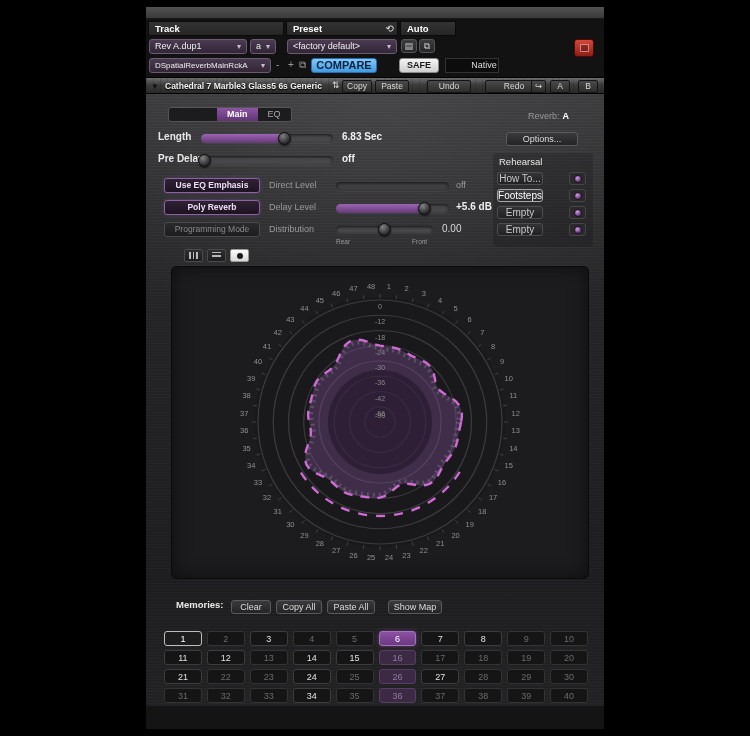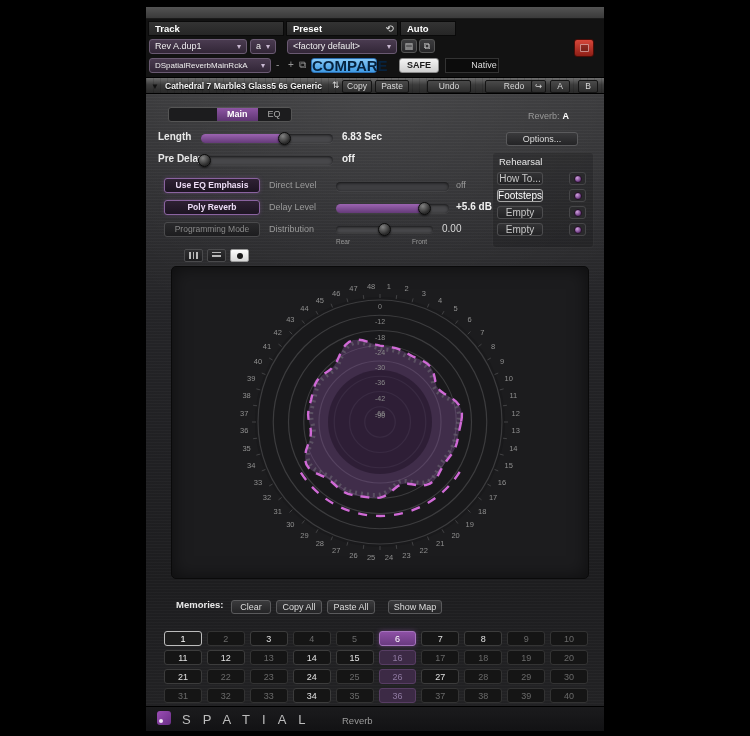--- a/index.html
+++ b/index.html
@@ -14,21 +14,21 @@
   
   .header { position:relative; height:58px; background:#121212; }
   .hcell { position:absolute; top:2px; height:15px; background:linear-gradient(180deg,#333,#262626); border:1px solid #0a0a0a; color:#fff; font-size:9.5px; font-weight:bold; line-height:13px; padding-left:6px; }
   .hcell-track { left:2px; width:136px; }
   .hcell-preset { left:140px; width:112px; }
   .hcell-auto { left:254px; width:56px; }
   .cycle-ic { position:absolute; right:3px; top:0; color:#ddd; font-weight:normal; font-size:10px; }
   .pbtn { position:absolute; height:15px; background:linear-gradient(180deg,#4a3b50,#322637); border:1px solid #6a5a72; border-radius:3px; color:#eee; font-size:9px; line-height:13px; padding:0 5px; display:flex; justify-content:space-between; align-items:center; }
   .pbtn .dd { color:#c9b9d2; font-size:8px; margin-left:4px; }
   .sqbtn { position:absolute; height:14px; background:linear-gradient(180deg,#3c3c3e,#272729); border:1px solid #555; border-radius:3px; color:#ccc; font-size:9px; text-align:center; line-height:12px; }
-  .compare { position:absolute; left:165px; top:39px; width:66px; height:15px; background:linear-gradient(180deg,#85c8f7,#409be4); border:1px solid #2a6db0; border-radius:3px; color:#07233f; font-size:15px; font-weight:bold; text-align:center; line-height:13px; }
+  .compare { position:absolute; left:165px; top:39px; width:66px; height:15px; background:linear-gradient(180deg,#85c8f7,#409be4); border:1px solid #2a6db0; border-radius:3px; color:#07233f; font-size:11px; font-weight:bold; text-align:center; line-height:13px; }
   .safe { position:absolute; left:253px; top:39px; width:40px; height:15px; background:linear-gradient(180deg,#f4f4f4,#cfcfcf); border:1px solid #8a8a8a; border-radius:3px; color:#1a1a1a; font-size:9px; font-weight:bold; text-align:center; line-height:13px; }
   .native { position:absolute; left:299px; top:39px; width:54px; height:15px; background:#0c0c0c; border:1px solid #333; color:#ddd; font-size:9px; text-align:center; line-height:13px;padding-left:24px; }
   .tinytxt { position:absolute; top:41px; color:#999; font-size:10px; line-height:10px; }
   .target-btn { position:absolute; left:428px; top:20px; width:20px; height:18px; background:linear-gradient(180deg,#d7473a,#8e1f16); border:1px solid #4a0c07; border-radius:3px; }
   .target-btn .inner { position:absolute; left:5px; top:4px; width:9px; height:8px; border:1px solid rgba(255,220,220,.55); background:rgba(0,0,0,.25); border-radius:1px; }
 
   
   .navbar { position:relative; height:17px;
     background:repeating-linear-gradient(90deg, rgba(0,0,0,.12) 0 1px, transparent 1px 7px),
                linear-gradient(180deg,#6e6e6e,#3c3c3c 45%,#292929);
@@ -408,22 +408,15 @@
           <div class="mem on">34</div>
           <div class="mem off">35</div>
           <div class="mem bank-dim">36</div>
           <div class="mem off">37</div>
           <div class="mem off">38</div>
           <div class="mem off">39</div>
           <div class="mem off">40</div>
         </div>
     </div>
 
-    <div class="pfooter">
-      <div class="brand-ic">
-          <span class="dot"></span>
-        </div>
-      <div class="brand">SPATIAL</div>
-      <div class="product">Reverb</div>
-    </div>
 
   </div>
 </div>
 
 </body></html>

